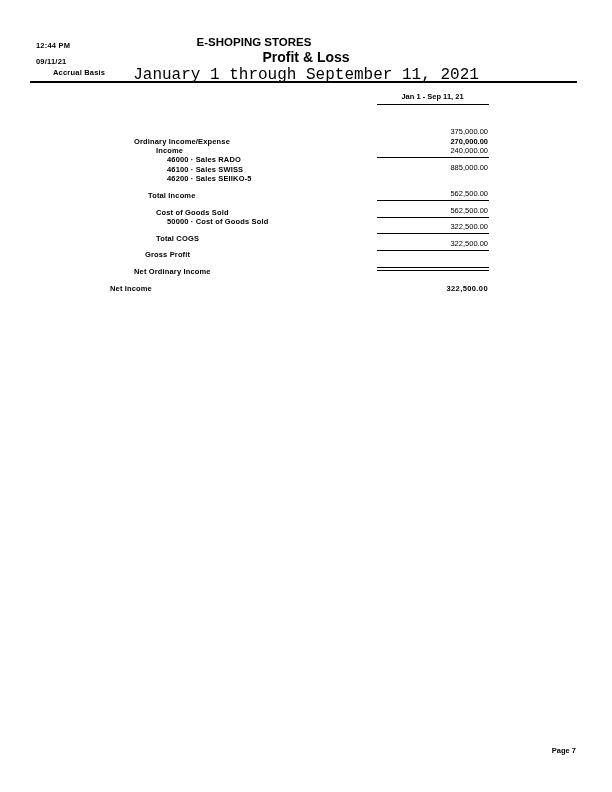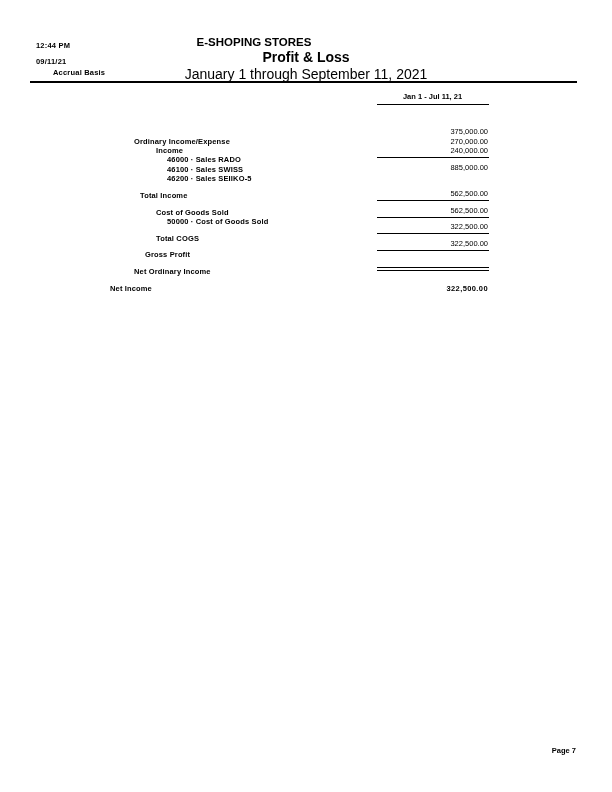--- a/index.html
+++ b/index.html
@@ -27,21 +27,22 @@
     .company {
       left: 0; width: 508px; text-align: center;
       font-size: 11.5px; font-weight: bold;
     }
     .title {
       left: 0; width: 612px; text-align: center;
       font-size: 14px; font-weight: bold;
     }
     .period {
       left: 0; width: 612px; text-align: center;
-      font-size: 14px;
+      font-size: 16px;
+      font-family: Liberation Mono, monospace;
     }
     .header-rule {
       position: absolute;
       left: 30px; width: 547px; top: 81px; height: 2px;
       background: #000;
     }
 
     
     .col-header {
       font-size: 7.5px; font-weight: bold;
@@ -74,39 +75,39 @@
 <div class="abs meta" style="left:36px; top:41px;">12:44 PM</div>
 <div class="abs meta" style="left:36px; top:57px;">09/11/21</div>
 <div class="abs meta" style="left:36px; top:68px;margin-left:17px;">Accrual Basis</div>
 
 <div class="abs company" style="top:36px;">E-SHOPING STORES</div>
 <div class="abs title" style="top:49px;">Profit &amp; Loss</div>
 <div class="abs period" style="top:66px;">January 1 through September 11, 2021</div>
 
 <div class="header-rule"></div>
 
-<div class="abs col-header" style="top:92px;">Jan 1 - Jul 11, 21</div>
+<div class="abs col-header" style="top:92px;">Jan 1 - Sep 11, 21</div>
 <div class="col-rule" style="top:104px;"></div>
 
 <div class="abs row-label bold" style="left:134px; top:109px;">Ordinary Income/Expense</div>
 
 <div class="abs row-label bold" style="left:156px; top:118px;">Income</div>
 
 <div class="abs row-label bold" style="left:167px; top:127px;">46000 · Sales RADO</div>
 <div class="abs row-amount" style="top:127px;">375,000.00</div>
 
 <div class="abs row-label bold" style="left:167px; top:137px;">46100 · Sales SWISS</div>
-<div class="abs row-amount" style="top:137px;">270,000.00</div>
+<div class="abs row-amount" style="top:137px;font-weight:bold;">270,000.00</div>
 
 <div class="abs row-label bold" style="left:167px; top:146px;">46200 · Sales SEIIKO-5</div>
 <div class="abs row-amount" style="top:146px;">240,000.00</div>
 
 <div class="col-rule" style="top:157px;"></div>
 
-<div class="abs row-label bold" style="left:140px; top:163px;">Total Income</div>
+<div class="abs row-label bold" style="left:148px; top:163px;">Total Income</div>
 <div class="abs row-amount" style="top:163px;">885,000.00</div>
 
 <div class="abs row-label bold" style="left:156px; top:180px;">Cost of Goods Sold</div>
 
 <div class="abs row-label bold" style="left:167px; top:189px;">50000 · Cost of Goods Sold</div>
 <div class="abs row-amount" style="top:189px;">562,500.00</div>
 
 <div class="col-rule" style="top:200px;"></div>
 
 <div class="abs row-label bold" style="left:156px; top:206px;">Total COGS</div>

